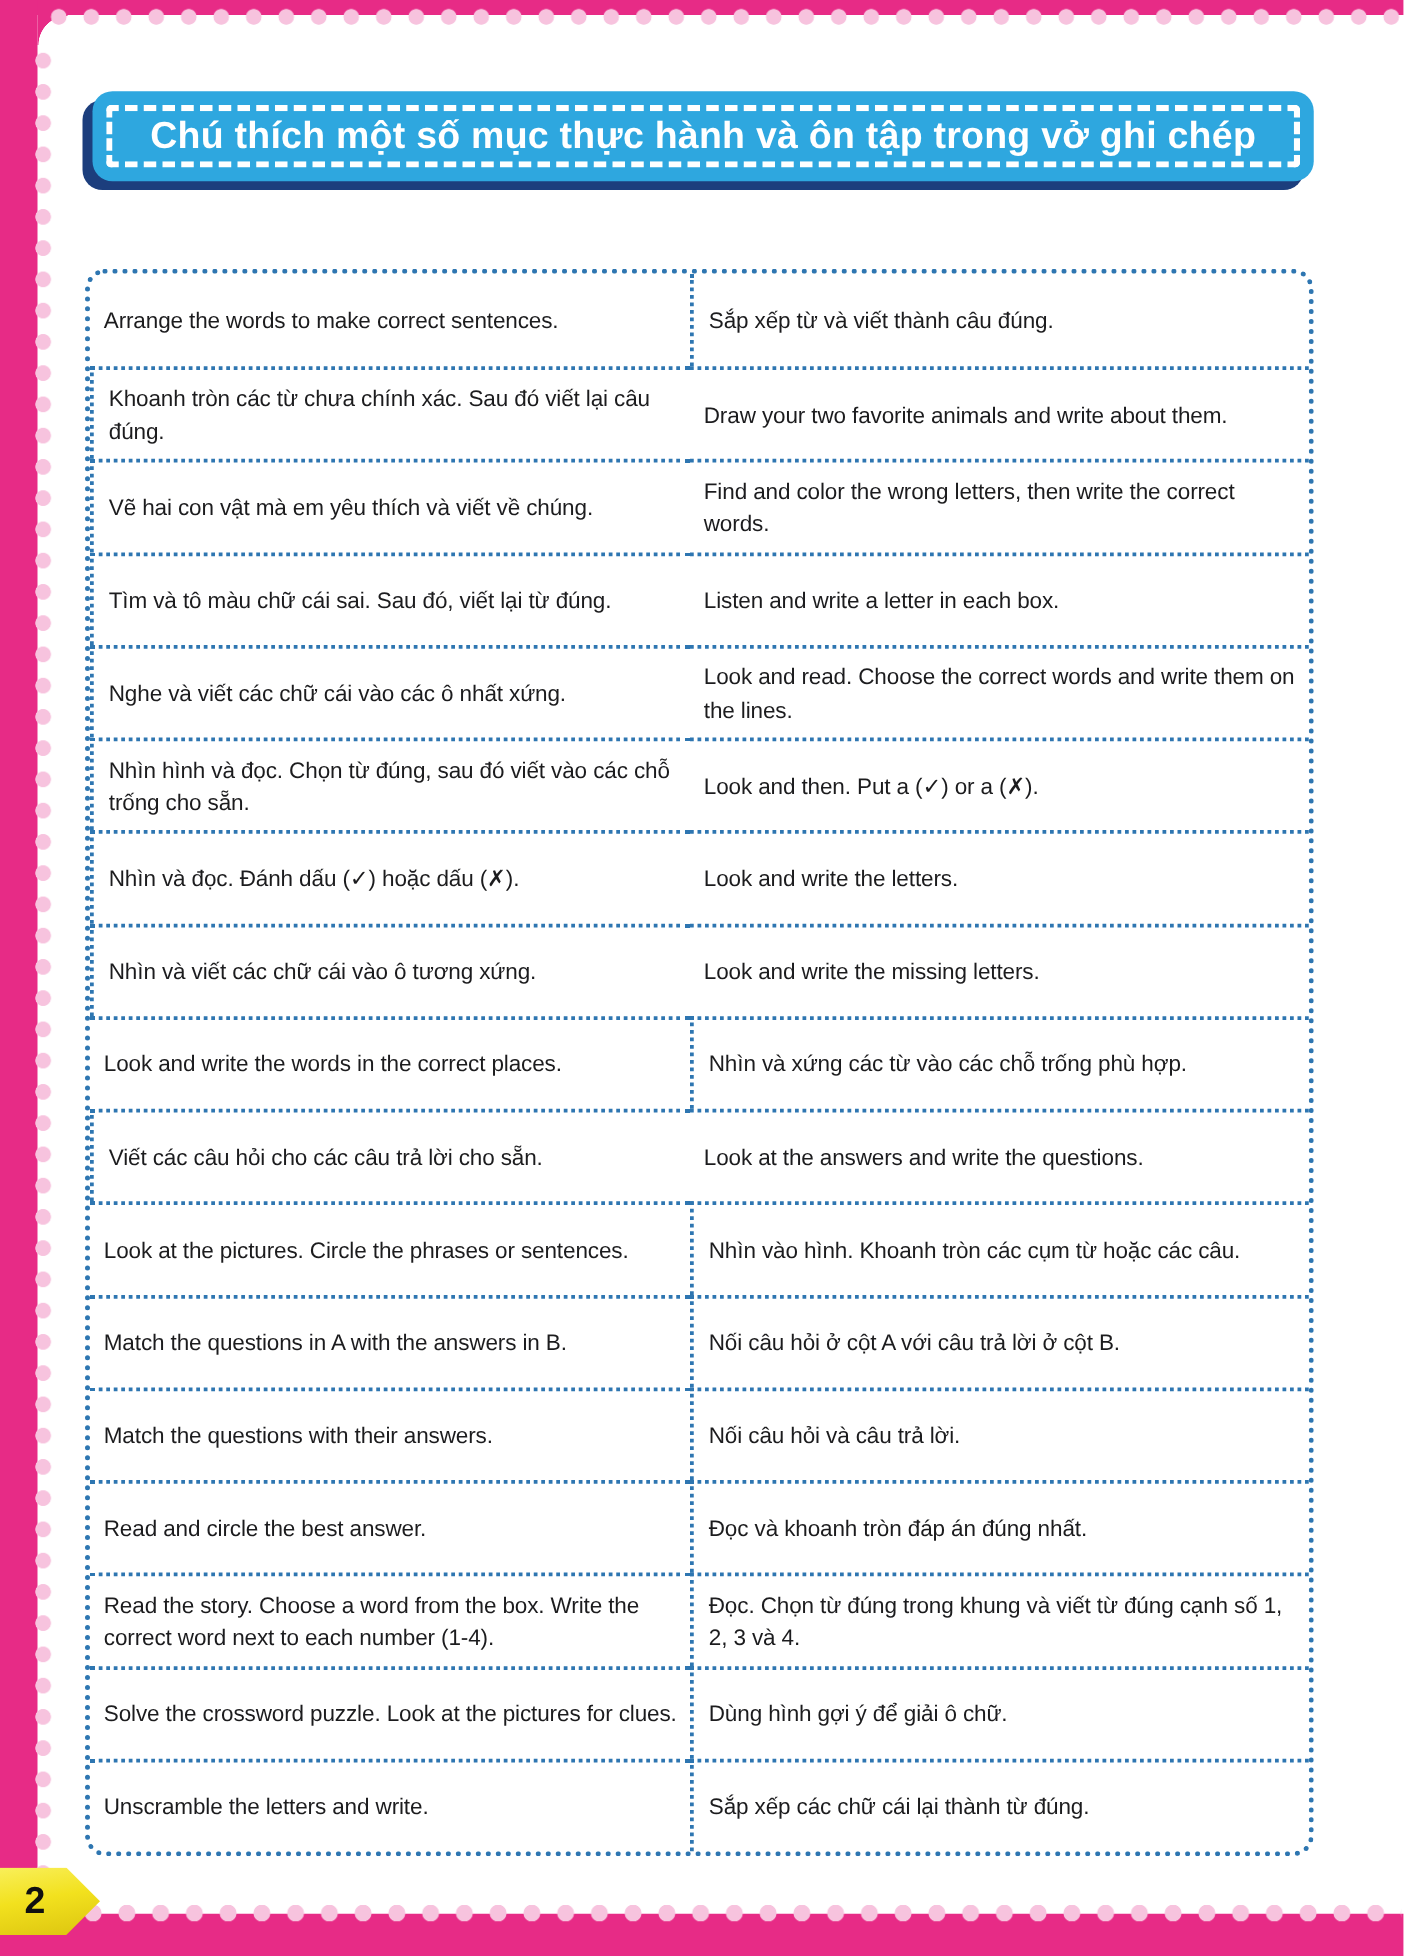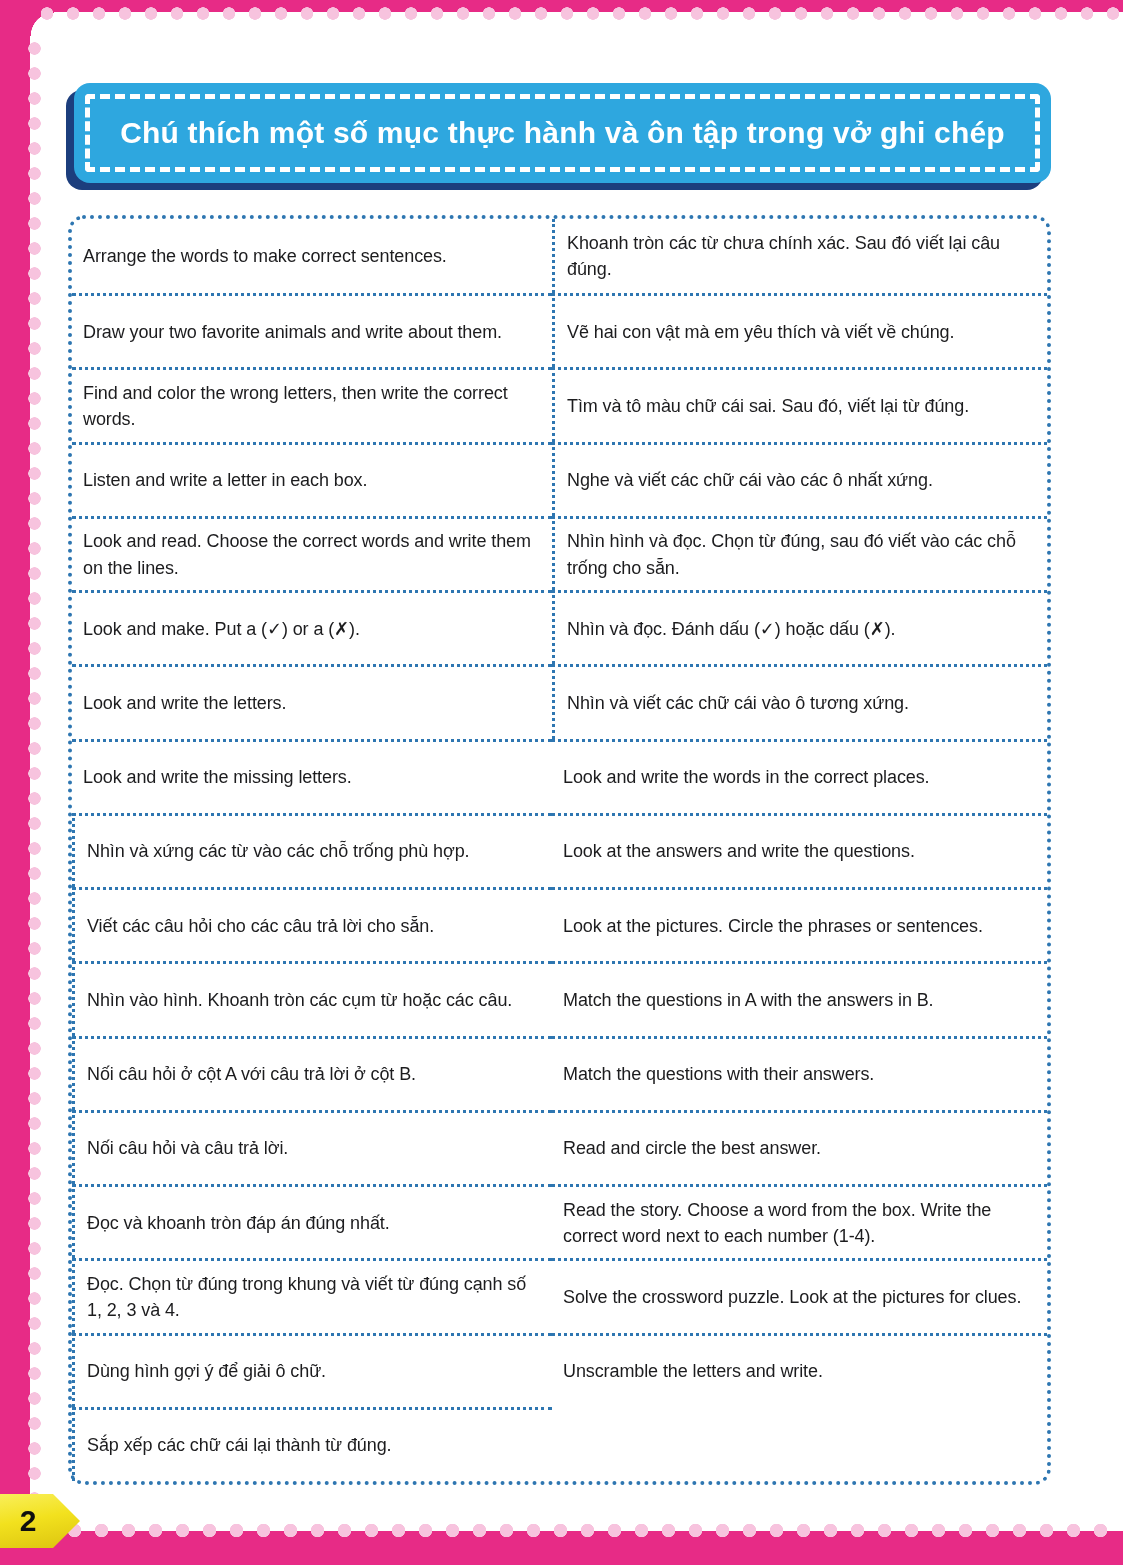--- a/index.html
+++ b/index.html
@@ -49,22 +49,22 @@
   }
   .dots-bottom {
     position: absolute; left: 34px; right: 2px; top: 1524px; height: 13px;
     background-image: radial-gradient(circle 6.5px at center, var(--frame-dot-pink) 6.5px, transparent 7px);
     background-size: 27px 13px;
     background-repeat: repeat-x;
   }
 
   
   .banner {
-    position: absolute; left: 74px; top: 83px;
-    width: 977px; height: 100px;
+    position: absolute; left: 74px; top: 73px;
+    width: 977px; height: 72px;
     background: var(--banner-blue);
     border-radius: 16px;
     box-shadow: -8px 7px 0 var(--banner-shadow-navy);
   }
   .banner-dash {
     position: absolute; inset: 11px;
     border: 5px dashed var(--banner-dash-white);
     border-radius: 4px;
   }
   .banner-title {
@@ -137,38 +137,39 @@
   <div class="dots-bottom"></div>
 
   <div class="banner">
     <div class="banner-dash"></div>
     <div class="banner-title">Chú thích một số mục thực hành và ôn tập trong vở ghi chép</div>
   </div>
 
   <div class="table-frame">
     <div class="table-grid">
         <div class="cell cell-en">Arrange the words to make correct sentences.</div>
+        <div class="cell cell-vi">Sắp xếp từ và viết thành câu đúng.</div>
         <div class="cell cell-vi">Khoanh tròn các từ chưa chính xác. Sau đó viết lại câu đúng.</div>
         <div class="cell cell-en">Draw your two favorite animals and write about them.</div>
         <div class="cell cell-vi">Vẽ hai con vật mà em yêu thích và viết về chúng.</div>
         <div class="cell cell-en">Find and color the wrong letters, then write the correct words.</div>
         <div class="cell cell-vi">Tìm và tô màu chữ cái sai. Sau đó, viết lại từ đúng.</div>
         <div class="cell cell-en">Listen and write a letter in each box.</div>
         <div class="cell cell-vi">Nghe và viết các chữ cái vào các ô nhất xứng.</div>
         <div class="cell cell-en">Look and read. Choose the correct words and write them on the lines.</div>
         <div class="cell cell-vi">Nhìn hình và đọc. Chọn từ đúng, sau đó viết vào các chỗ trống cho sẵn.</div>
-        <div class="cell cell-en">Look and make. Put a (✓) or a (✗).</div>
+        <div class="cell cell-en">Look and then. Put a (✓) or a (✗).</div>
         <div class="cell cell-vi">Nhìn và đọc. Đánh dấu (✓) hoặc dấu (✗).</div>
         <div class="cell cell-en">Look and write the letters.</div>
         <div class="cell cell-vi">Nhìn và viết các chữ cái vào ô tương xứng.</div>
         <div class="cell cell-en">Look and write the missing letters.</div>
         <div class="cell cell-en">Look and write the words in the correct places.</div>
         <div class="cell cell-vi">Nhìn và xứng các từ vào các chỗ trống phù hợp.</div>
+        <div class="cell cell-vi">Viết các câu hỏi cho các câu trả lời cho sẵn.</div>
         <div class="cell cell-en">Look at the answers and write the questions.</div>
-        <div class="cell cell-vi">Viết các câu hỏi cho các câu trả lời cho sẵn.</div>
         <div class="cell cell-en">Look at the pictures. Circle the phrases or sentences.</div>
         <div class="cell cell-vi">Nhìn vào hình. Khoanh tròn các cụm từ hoặc các câu.</div>
         <div class="cell cell-en">Match the questions in A with the answers in B.</div>
         <div class="cell cell-vi">Nối câu hỏi ở cột A với câu trả lời ở cột B.</div>
         <div class="cell cell-en">Match the questions with their answers.</div>
         <div class="cell cell-vi">Nối câu hỏi và câu trả lời.</div>
         <div class="cell cell-en">Read and circle the best answer.</div>
         <div class="cell cell-vi">Đọc và khoanh tròn đáp án đúng nhất.</div>
         <div class="cell cell-en">Read the story. Choose a word from the box. Write the correct word next to each number (1-4).</div>
         <div class="cell cell-vi">Đọc. Chọn từ đúng trong khung và viết từ đúng cạnh số 1, 2, 3 và 4.</div>

